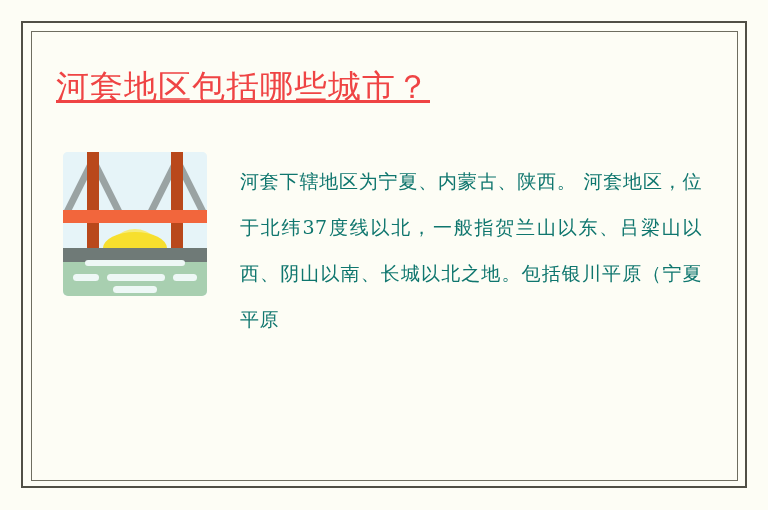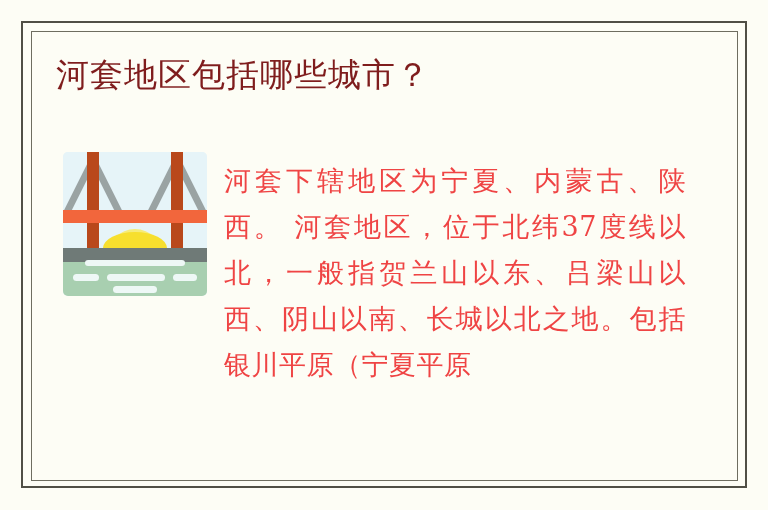--- a/index.html
+++ b/index.html
@@ -40,28 +40,29 @@
     height: 450px;
     border: 1px solid #6e6d60;
     box-sizing: border-box;
     pointer-events: none;
   }
 
   
   .page-title {
     position: absolute;
     left: 56px;
-    top: 52px;
+    top: 64px;
     font-size: 33px;
     line-height: 46px;
     letter-spacing: 1px;
-    color: #7f1d1d;
+    color: #ef4444;
     font-family: "Liberation Sans", sans-serif;
     font-weight: 400;
     white-space: nowrap;
+    text-decoration: underline;
   }
 
   
   .article {
     position: absolute;
     left: 56px;
     top: 150px;
     width: 630px;
     height: 250px;
   }
@@ -79,27 +80,27 @@
   }
   .thumb svg {
     display: block;
     width: 144px;
     height: 144px;
   }
 
   
   .body-text {
     position: absolute;
-    left: 168px;
+    left: 184px;
     top: 8px;
     width: 462px;
     font-family: "DejaVu Serif", "Liberation Serif", serif;
-    font-size: 27px;
+    font-size: 19px;
     line-height: 46px;
-    color: #ef4444;
+    color: #0f766e;
     text-align: justify;
     text-justify: inter-character;
     letter-spacing: 0.5px;
     overflow: hidden;
     max-height: 235px;
   }
 </style>
 </head>
 <body>
 

